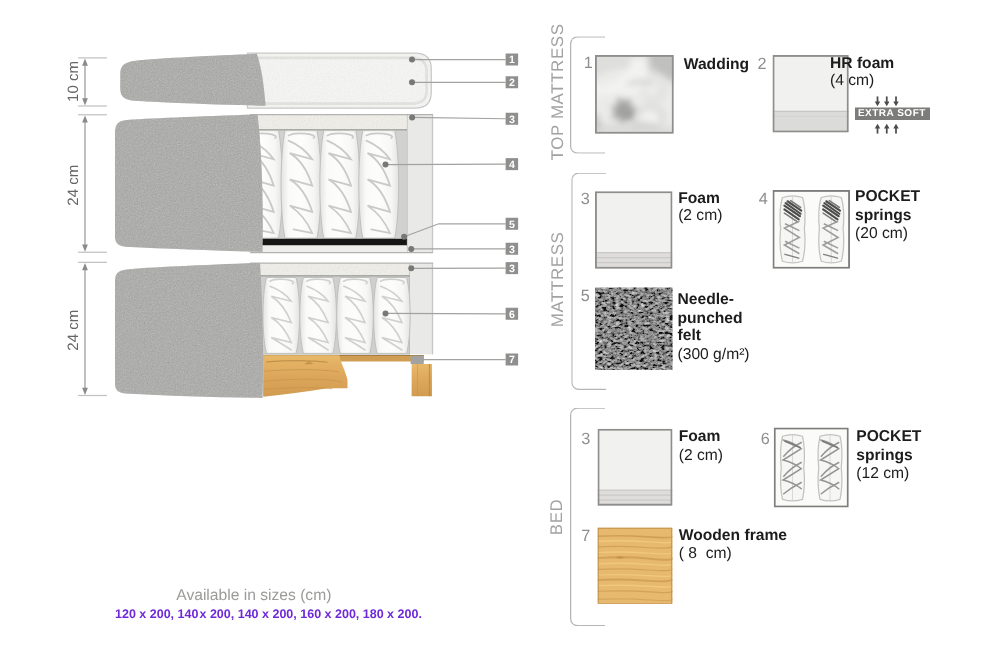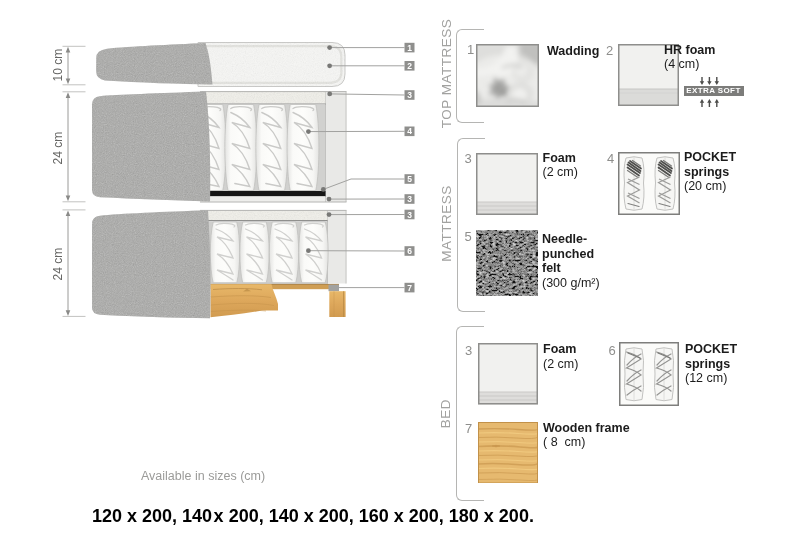--- a/index.html
+++ b/index.html
@@ -476,13 +476,13 @@
 <path d="M0,20 Q20,19 40,20.5 T60,20" stroke-width="1"></path>
 <path d="M0,38 Q20,37 40,38.5 T60,38" stroke-width="1"></path>
 </g>
 <rect x="0.5" y="0.5" width="59" height="60.5" fill="none" stroke="#c29149" stroke-width="1"></rect>
 </svg>
 
 <div class="lbl" style="left:543px;top:420.5px;">Wooden frame<br><span class="sub">( 8&nbsp; cm)</span></div>
 
 <div class="abs" style="left:93px;top:468.5px;font-size:12.5px;color:#9b9b99;margin-left:48px;">Available in sizes (cm)</div>
 
-<div class="abs" style="left:92px;top:506px;font-size:18px;font-weight:bold;color:#000000;">120 x 200, 140 x 200, 140 x 200, 160 x 200, 180 x 200.</div>
+<div class="abs" style="left:92px;top:486px;font-size:10px;font-weight:bold;color:#6d28d9;">120 x 200, 140 x 200, 140 x 200, 160 x 200, 180 x 200.</div>
 
 </body></html>

